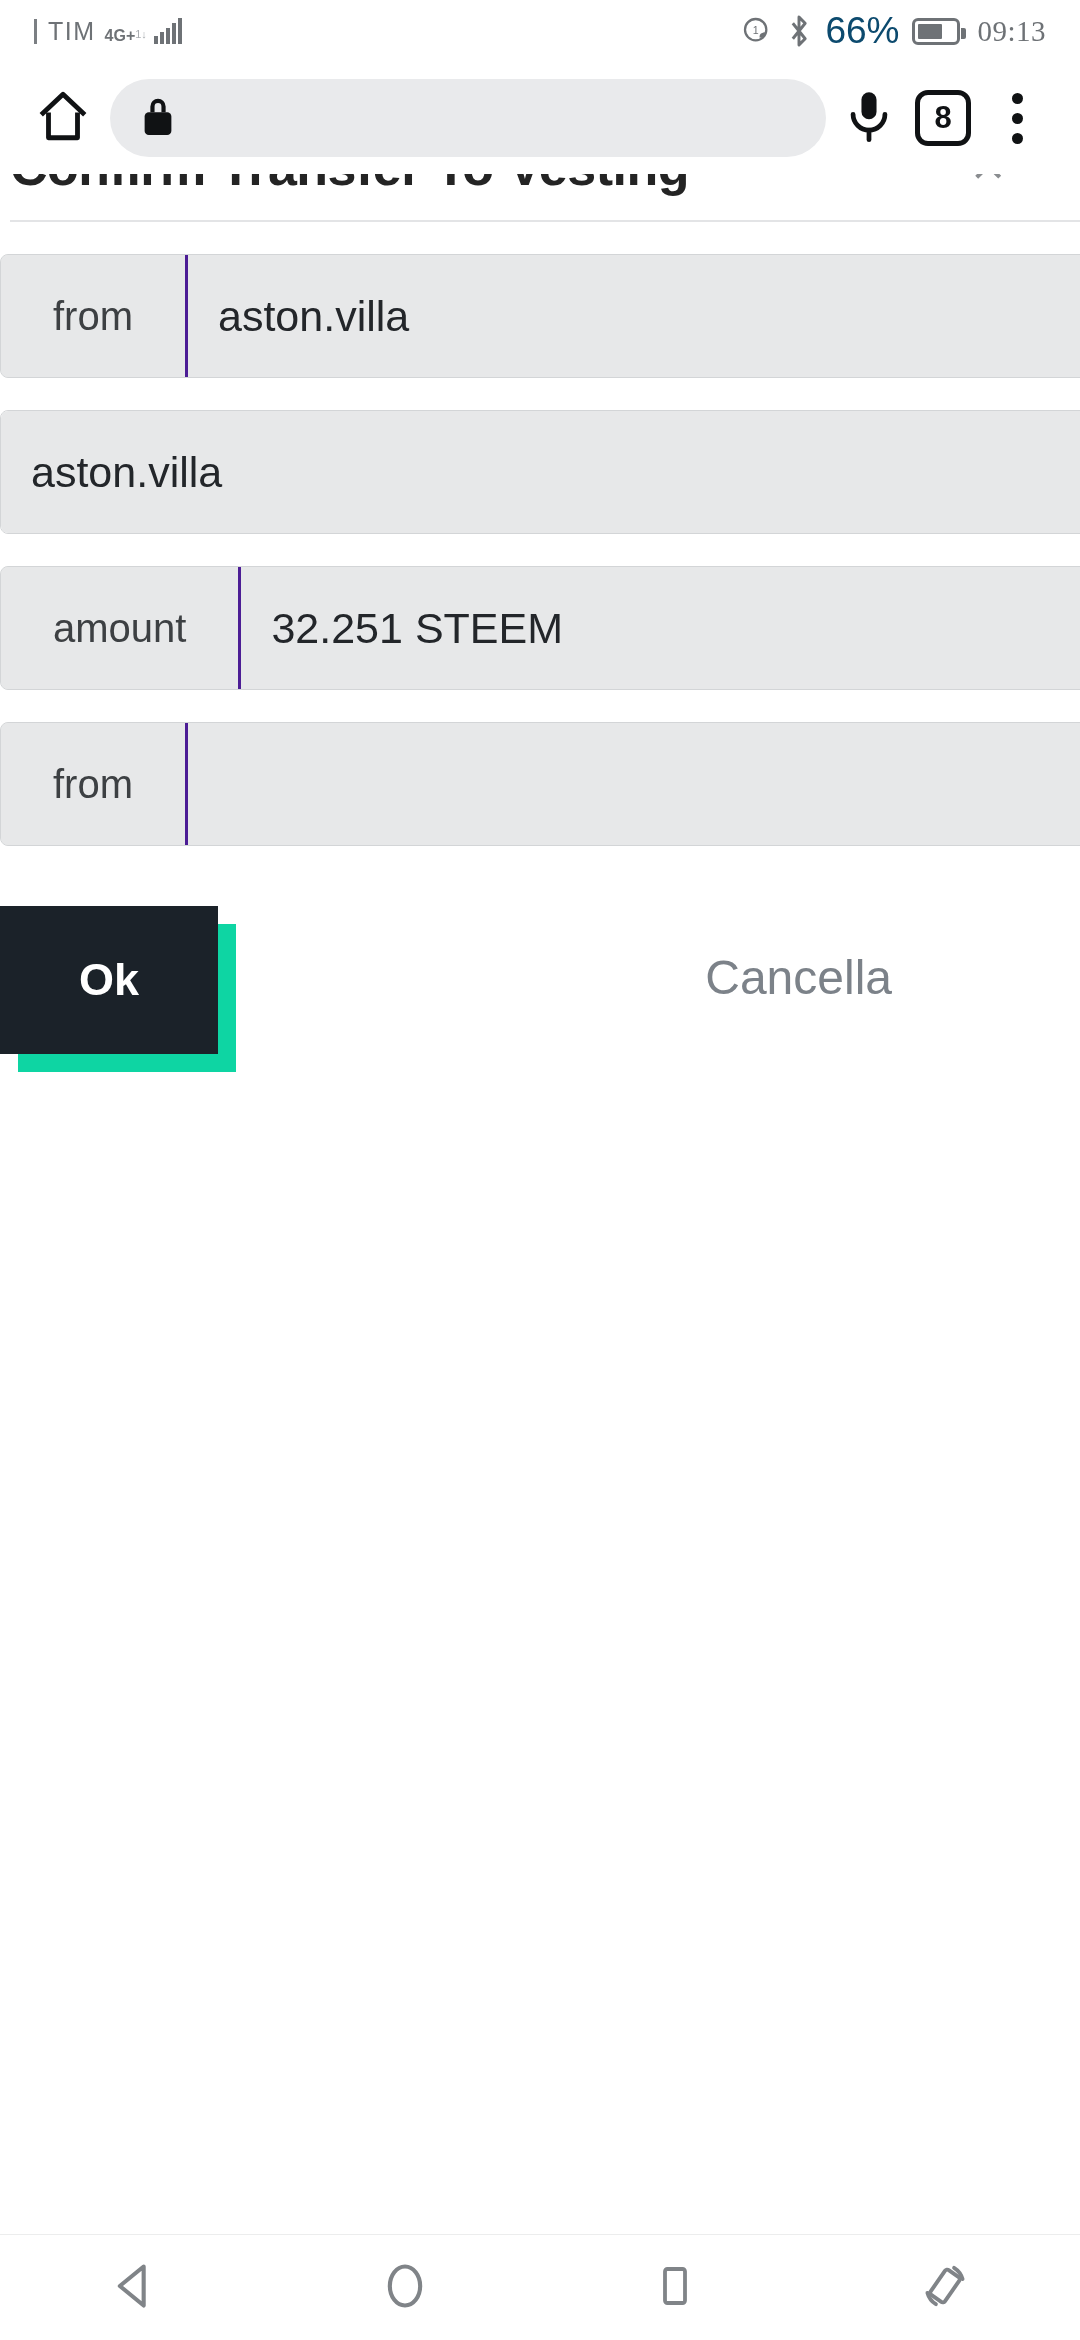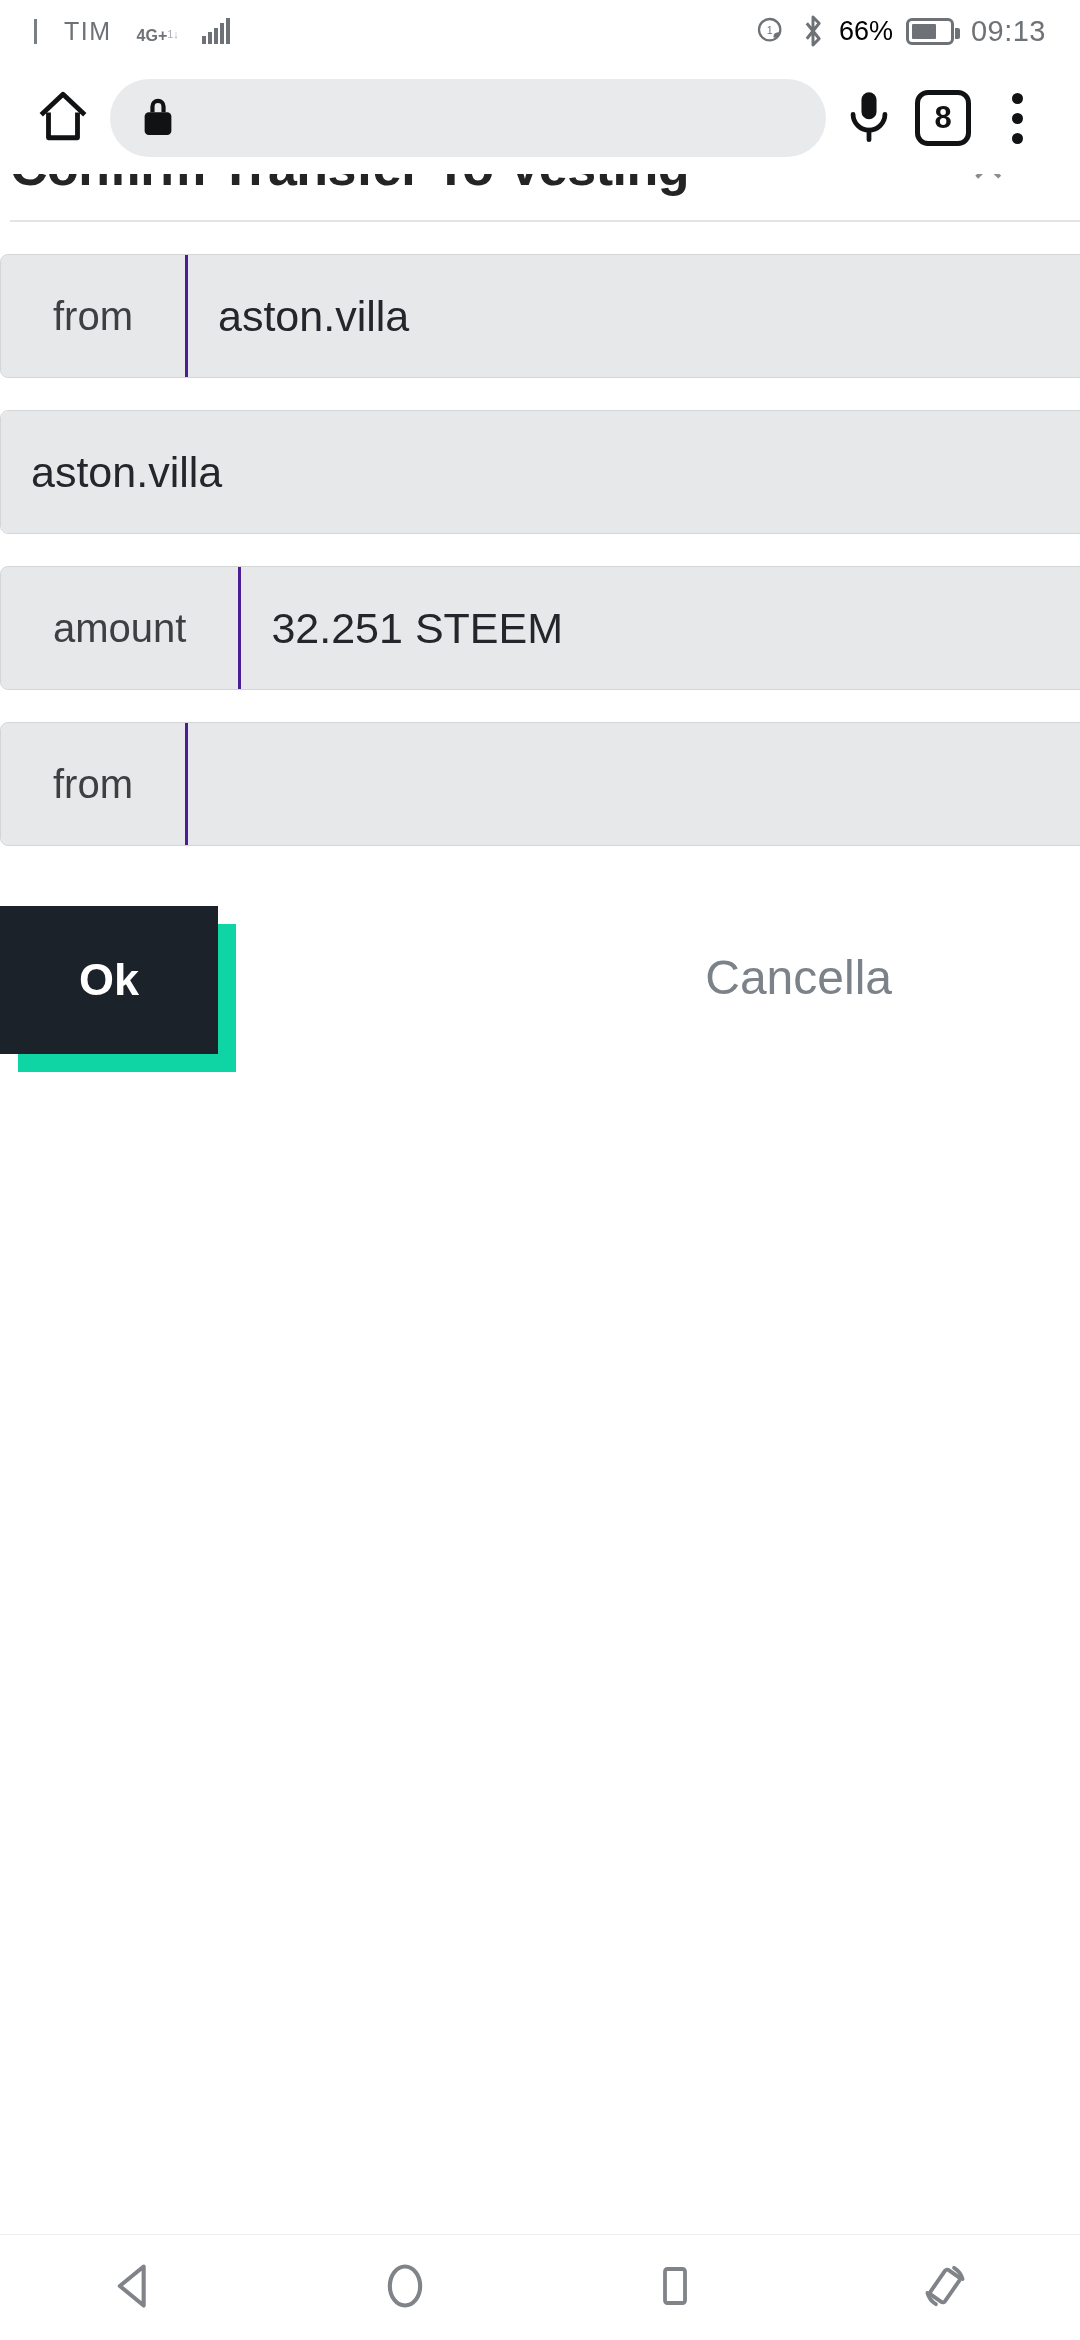--- a/index.html
+++ b/index.html
@@ -10,47 +10,47 @@
     overflow:hidden;
     position:relative;
   }
 
   
   .statusbar{
     position:absolute; top:0; left:0; width:1080px; height:62px;
     display:flex; align-items:center; justify-content:space-between;
     padding:0 34px; background:#ffffff; color:#6e7276;
   }
-  .sb-left{ display:flex; align-items:flex-end; gap:22px; }
+  .sb-left{ display:flex; align-items:flex-end; gap:6px; }
   .sim-bar{ width:3px; height:25px; background:#7b7f83; display:inline-block; margin-right:5px; }
   .carrier{ font-size:25px; letter-spacing:1.5px; color:#6e7276; line-height:1; }
   .net-wrap{ display:flex; flex-direction:row; align-items:flex-start; line-height:1; margin-left:3px; }
   .net-g{ font-size:16px; font-weight:bold; color:#6e7276; line-height:1; }
   .net-sub{ font-size:11px; color:#a9adb1; line-height:1; margin-top:1px;}
   .bars{ display:flex; align-items:flex-end; gap:2px; height:26px; margin-left:1px;}
   .bars i{ width:4px; background:#6e7276; display:block; }
   .bars i:nth-child(1){ height:8px;}
   .bars i:nth-child(2){ height:12px;}
   .bars i:nth-child(3){ height:16px;}
   .bars i:nth-child(4){ height:21px;}
   .bars i:nth-child(5){ height:26px;}
 
   .sb-right{ display:flex; align-items:center; gap:13px; }
   .icn{ display:flex; align-items:center; justify-content:center; }
-  .batt-pct{ font-size:27px; color:#000000; letter-spacing:0px; }
+  .batt-pct{ font-size:37px; color:#0c4a6e; letter-spacing:0px; }
   .battery{
     width:48px; height:27px; border:3px solid #6e7276; border-radius:6px;
     position:relative; display:flex; align-items:center; padding:3px;
   }
   .battery::after{
     content:""; position:absolute; right:-9px; top:7px;
     width:5px; height:11px; background:#6e7276; border-radius:0 2px 2px 0;
   }
   .battery span{ display:block; height:100%; background:#6e7276; border-radius:1px; }
-  .clock{ font-size:29px; color:#6e7276; letter-spacing:0.5px; margin-left:4px; }
+  .clock{ font-size:29px; color:#6e7276; letter-spacing:0.5px; margin-left:4px;font-family:Liberation Serif, serif; }
 
   
   .toolbar{
     position:absolute; top:62px; left:0; width:1080px; height:112px;
     display:flex; align-items:center; background:#ffffff; padding:0 26px;
   }
   .tb-btn{ width:74px; height:74px; display:flex; align-items:center; justify-content:center; flex:none; }
   .urlbar{
     flex:1; height:78px; background:#e9eaec; border-radius:39px;
     display:flex; align-items:center; padding:0 30px; margin:0 6px 0 10px;

